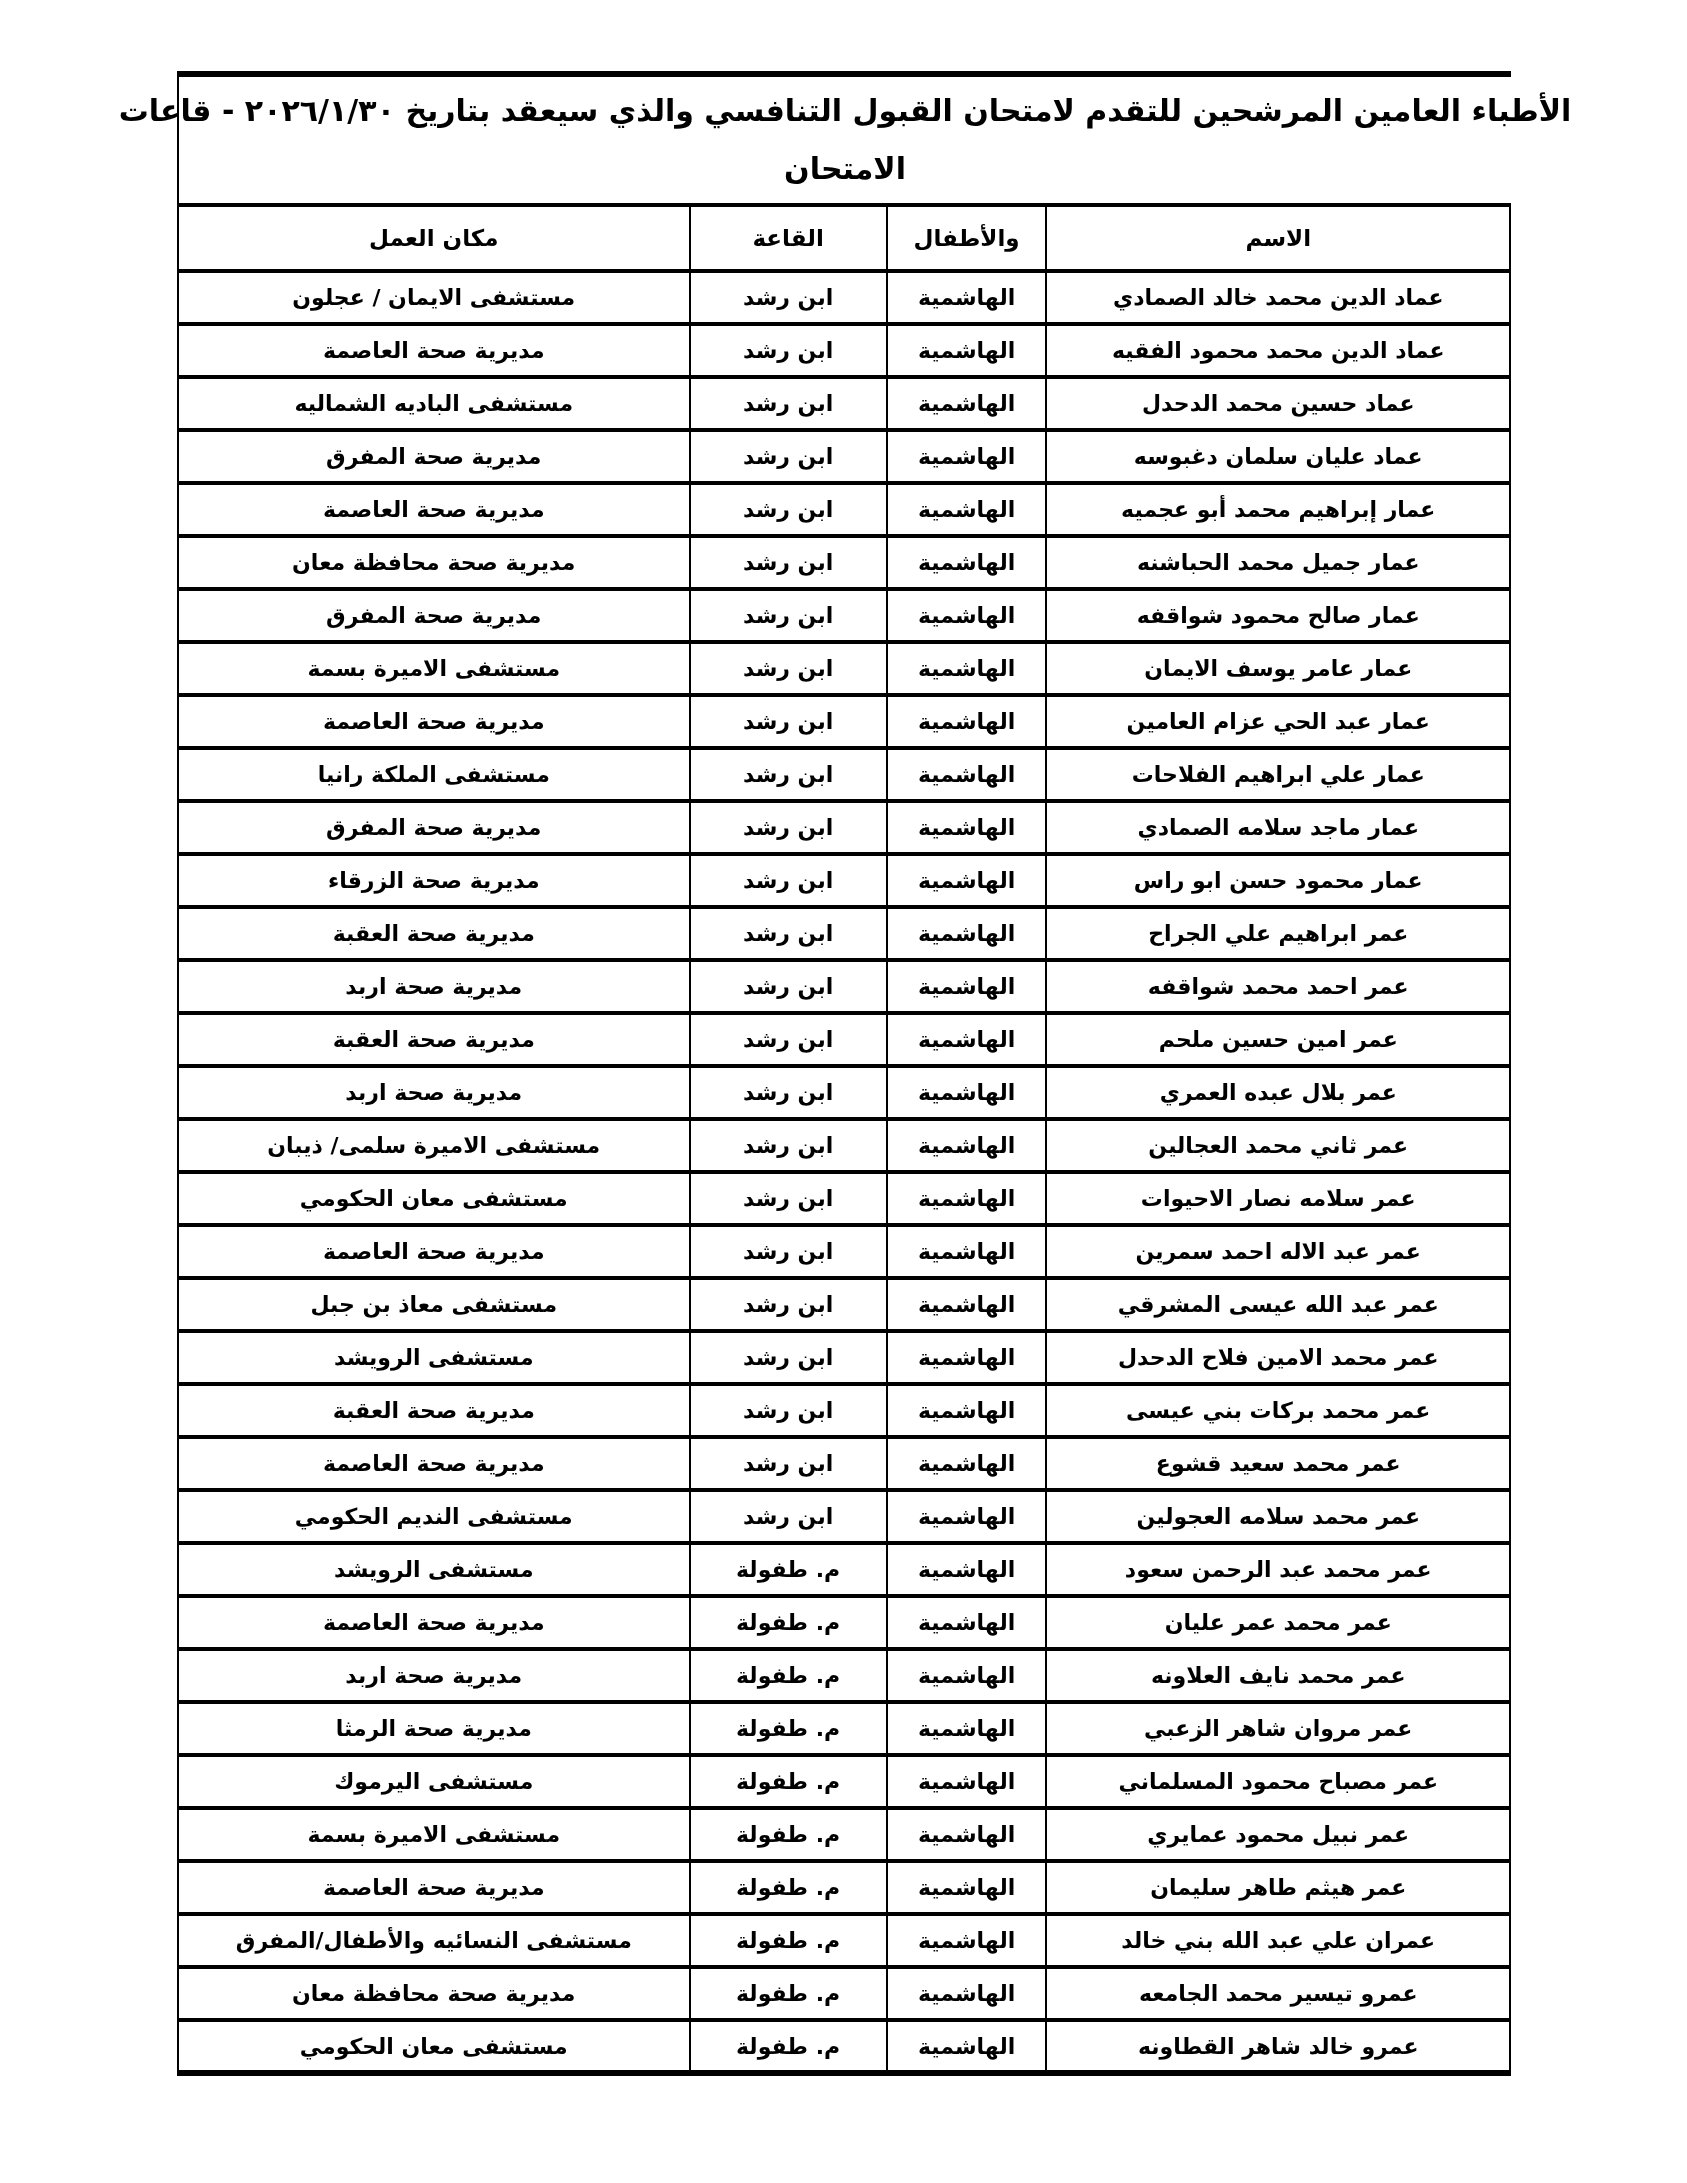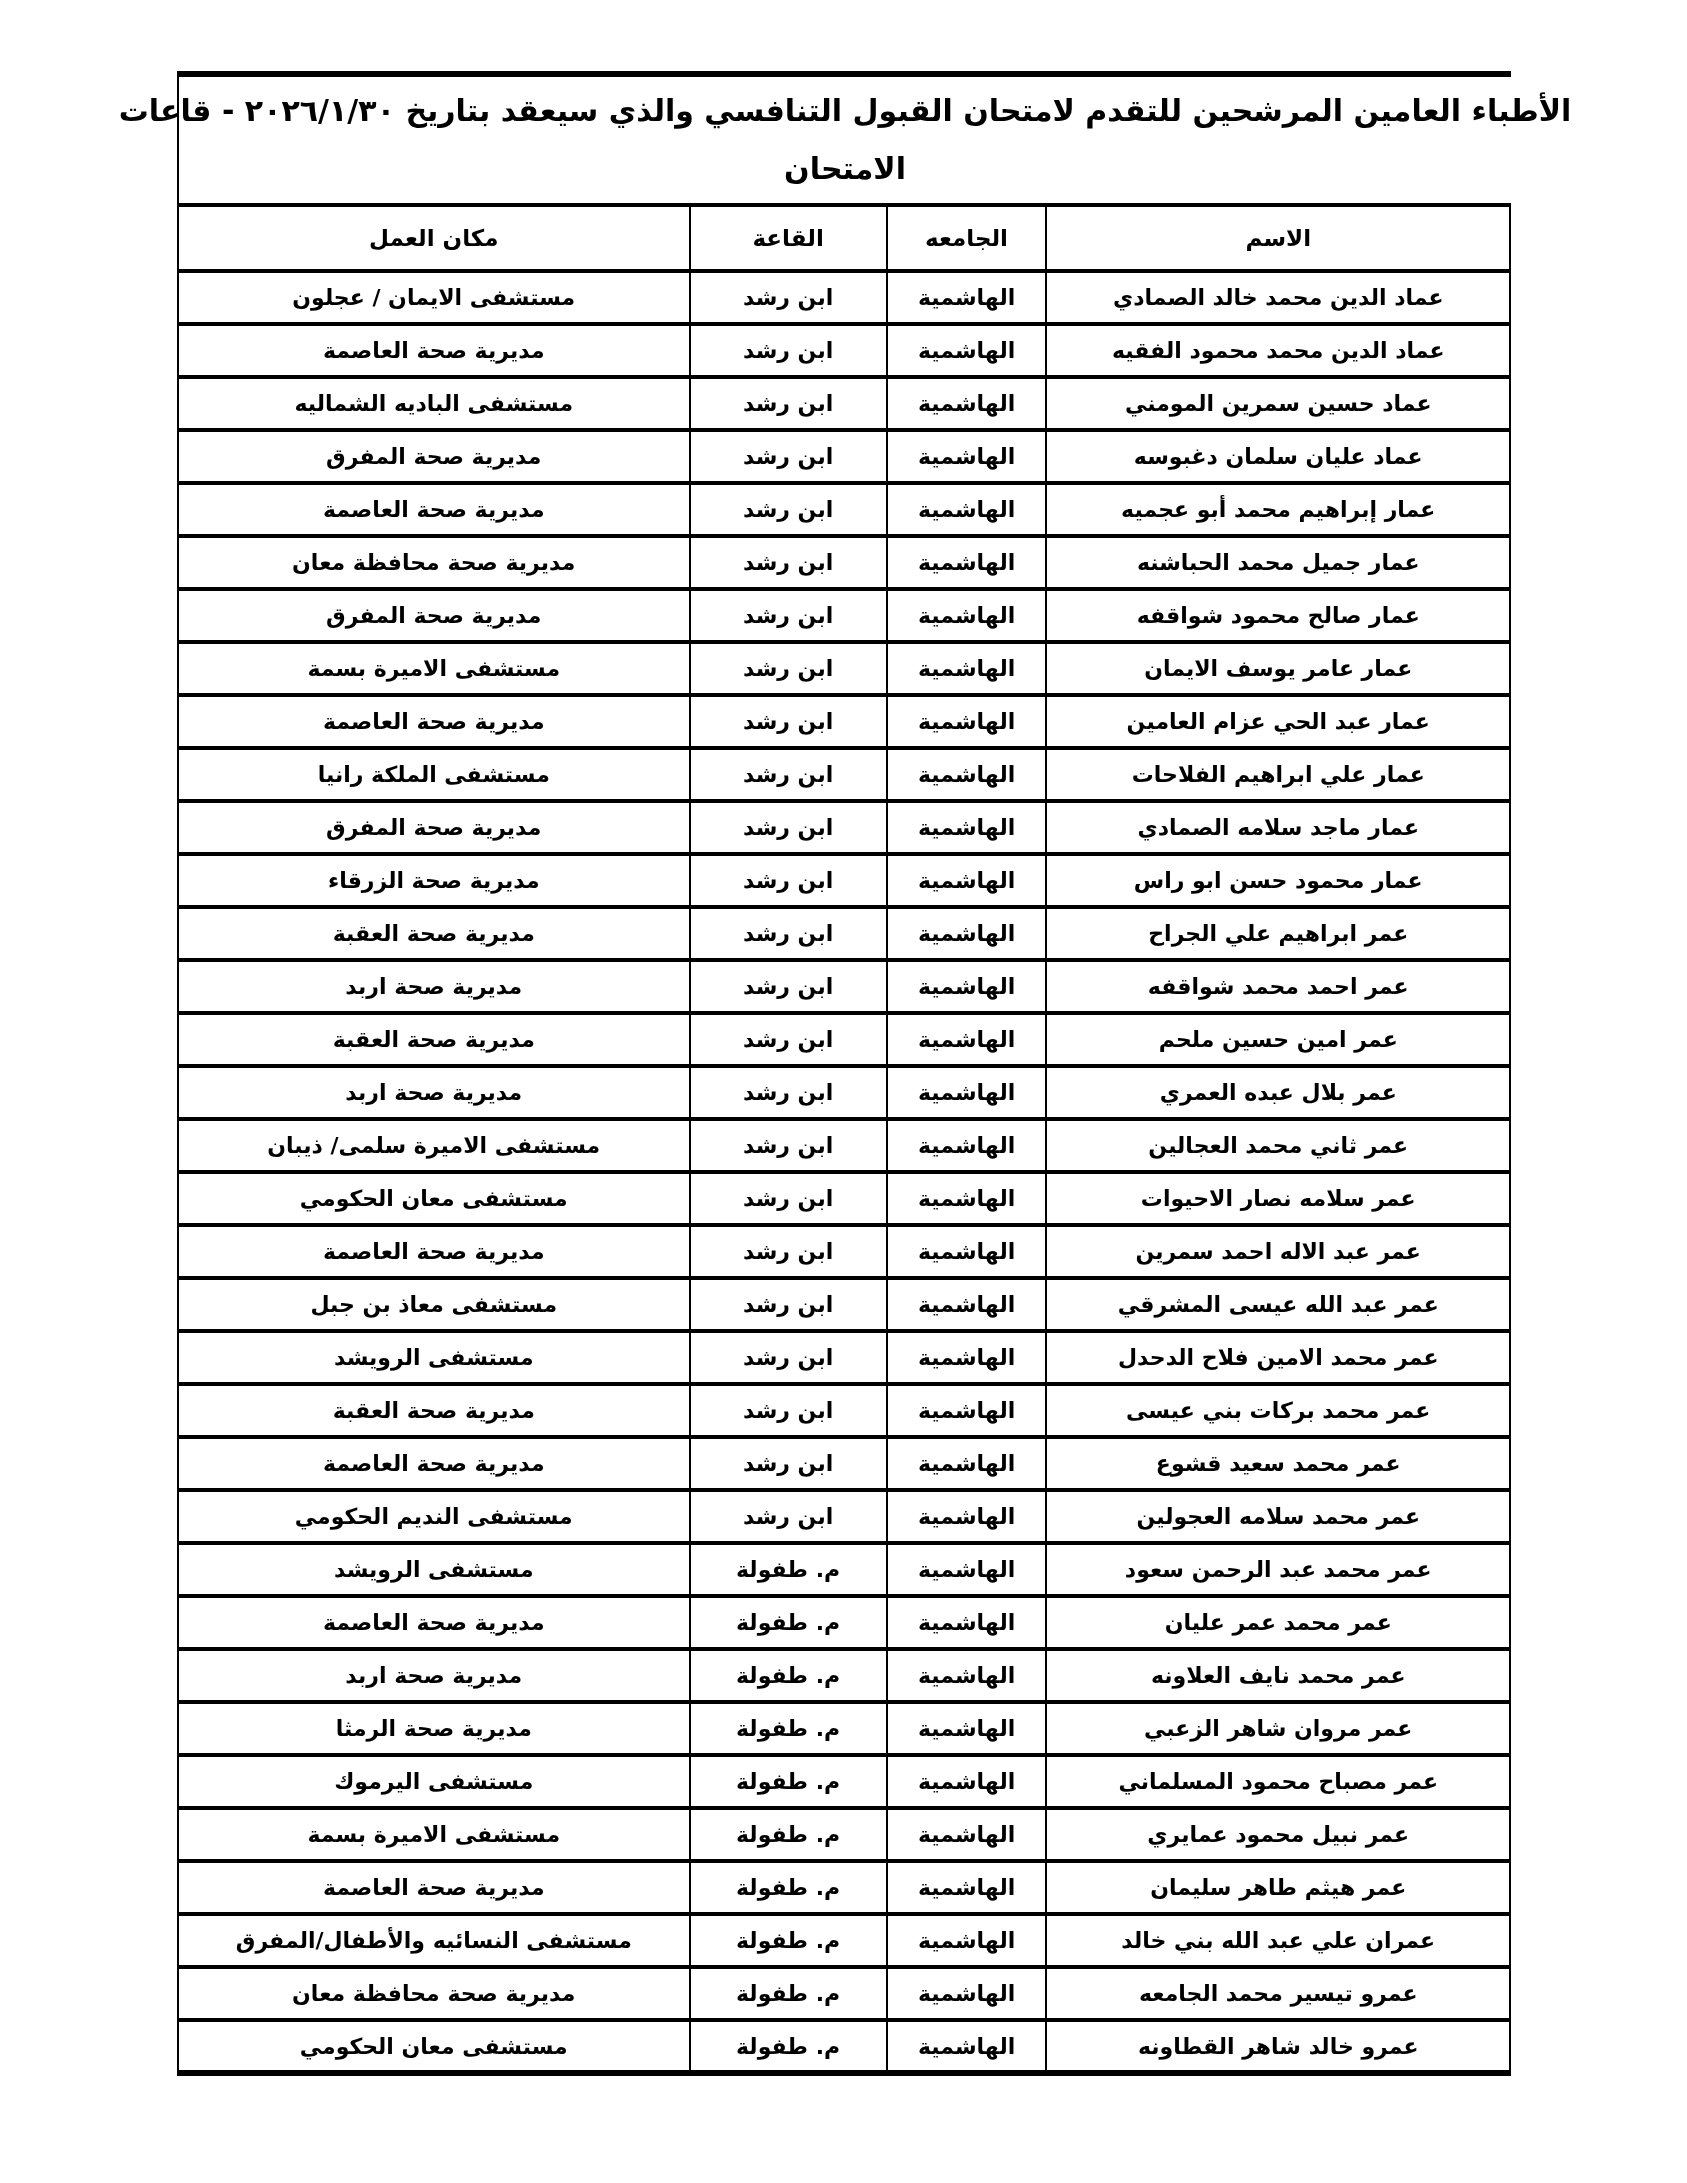--- a/index.html
+++ b/index.html
@@ -77,42 +77,42 @@
   <table class="roster">
     <colgroup>
       <col style="width:34.8%">
       <col style="width:12.0%">
       <col style="width:14.8%">
       <col style="width:38.4%">
     </colgroup>
     <thead>
       <tr>
         <th>الاسم</th>
-        <th>الجامعه</th>
+        <th>والأطفال</th>
         <th>القاعة</th>
         <th>مكان العمل</th>
       </tr>
     </thead>
     <tbody>
   <tr>
     <td>عماد الدين محمد خالد الصمادي</td>
     <td>الهاشمية</td>
     <td>ابن رشد</td>
     <td>مستشفى الايمان / عجلون</td>
   </tr>
 
   <tr>
     <td>عماد الدين محمد محمود الفقيه</td>
     <td>الهاشمية</td>
     <td>ابن رشد</td>
     <td>مديرية صحة العاصمة</td>
   </tr>
 
   <tr>
-    <td>عماد حسين سمرين المومني</td>
+    <td>عماد حسين محمد الدحدل</td>
     <td>الهاشمية</td>
     <td>ابن رشد</td>
     <td>مستشفى الباديه الشماليه</td>
   </tr>
 
   <tr>
     <td>عماد عليان سلمان دغبوسه</td>
     <td>الهاشمية</td>
     <td>ابن رشد</td>
     <td>مديرية صحة المفرق</td>

